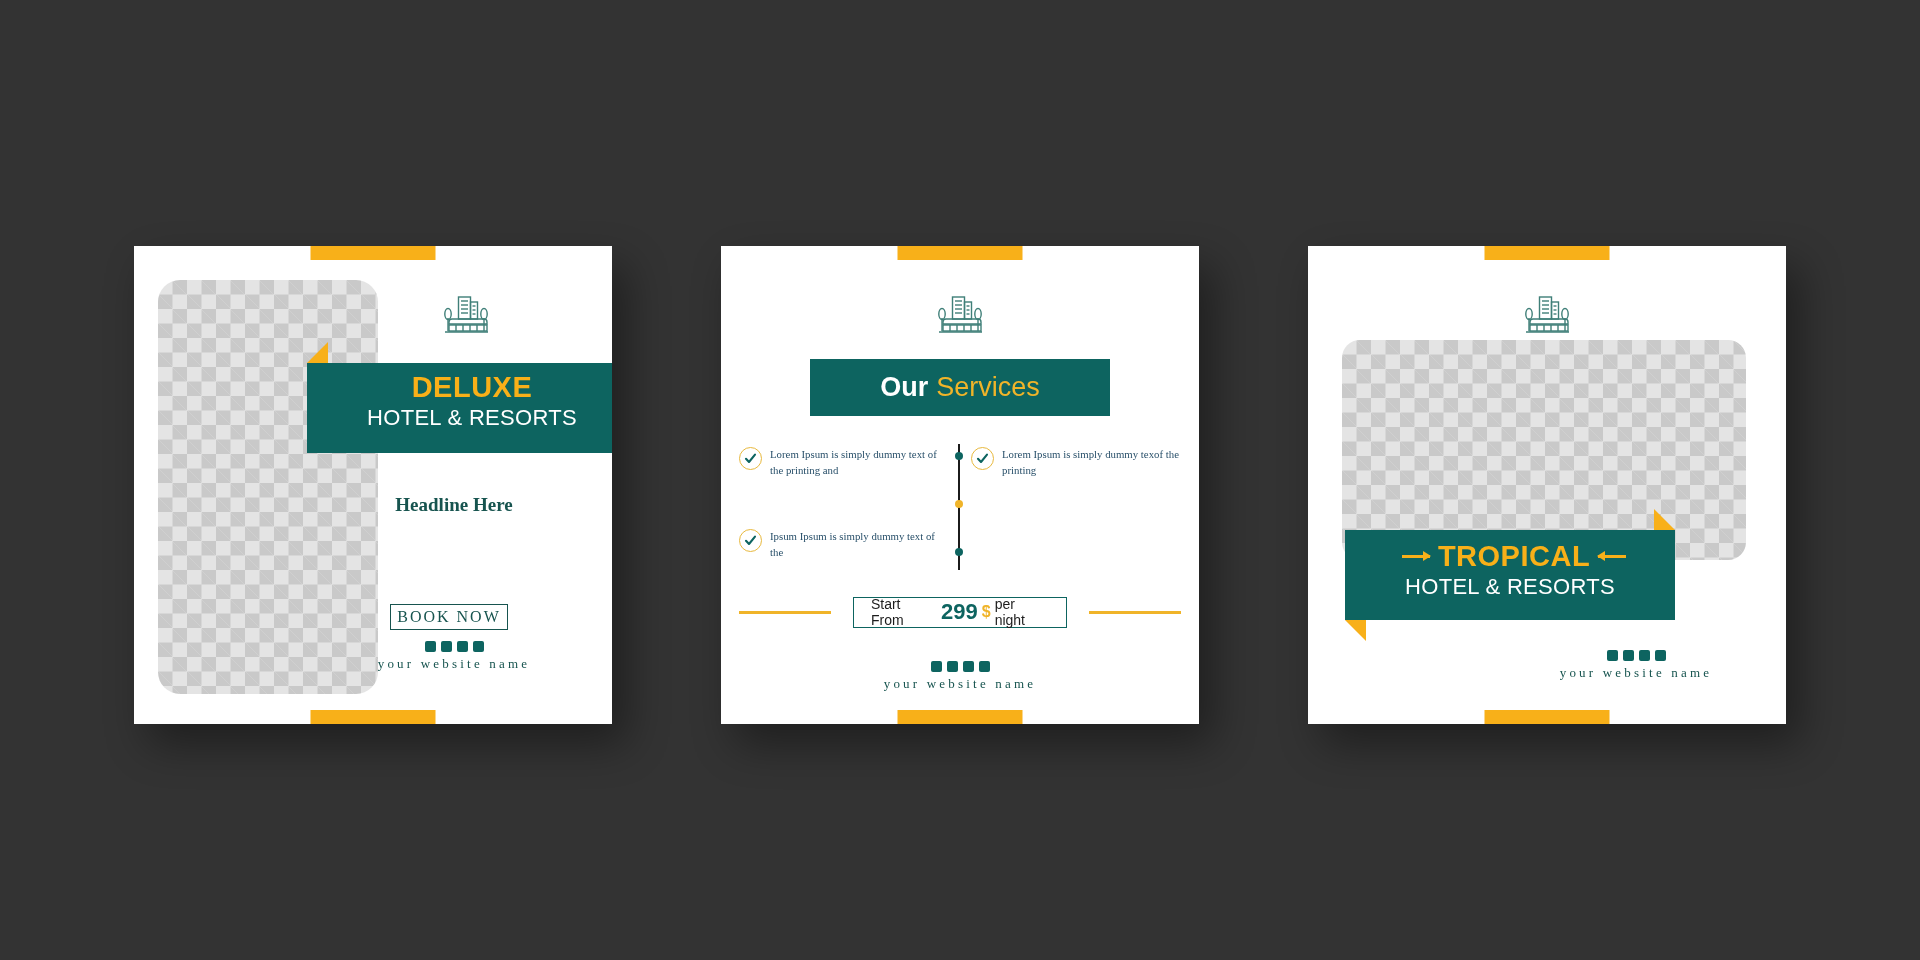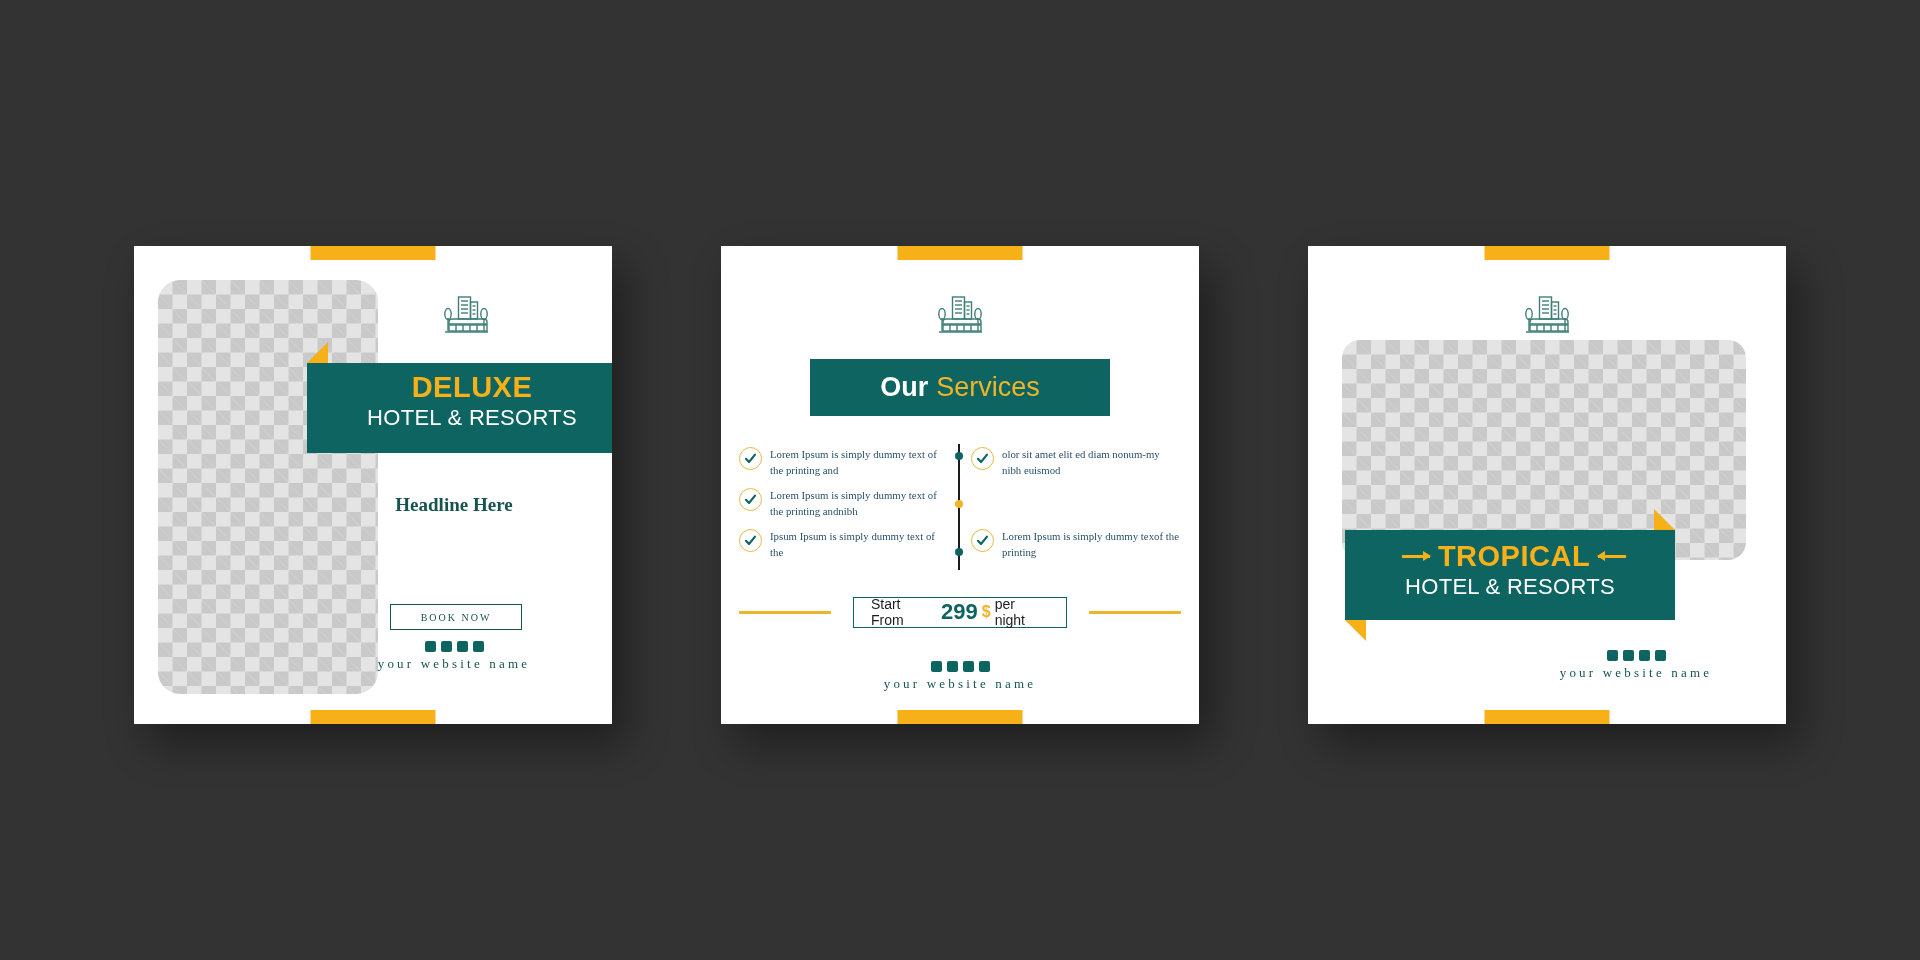--- a/index.html
+++ b/index.html
@@ -225,30 +225,30 @@
     font-size: 12.5px;
     line-height: 1.5;
     color: #3a3a3a;
   }
 
   
   #c1-book {
     position: absolute;
     left: 256px;
     top: 358px;
-    width: 132px;
+    width: 118px;
     height: 26px;
     border: 1.5px solid #17544f;
     background: #ffffff;
     z-index: 5;
     display: flex;
     align-items: center;
     justify-content: center;
     font-family: "Liberation Serif", serif;
-    font-size: 10px;
+    font-size: 16px;
     letter-spacing: 2px;
     color: #17544f;
     cursor: pointer;
   }
 
   
   .website-block {
     position: absolute;
     z-index: 5;
     text-align: center;
@@ -519,41 +519,25 @@
                 </svg>
             </span>
             <span class="svc-text">Lorem Ipsum is simply dummy text of the printing and</span>
           </div>
           <div class="svc-row">
             <span class="check-circle">
               <svg width="13" height="13" viewBox="0 0 13 13">
                   <path d="M2 6.8 L5 10 L11 2.6" fill="none" stroke="#0d6460" stroke-width="2.1" stroke-linecap="round" stroke-linejoin="round"></path>
                 </svg>
             </span>
-            <span class="svc-text">Lorem Ipsum is simply dummy text of the printing andnibh</span>
-          </div>
-          <div class="svc-row">
-            <span class="check-circle">
-              <svg width="13" height="13" viewBox="0 0 13 13">
-                  <path d="M2 6.8 L5 10 L11 2.6" fill="none" stroke="#0d6460" stroke-width="2.1" stroke-linecap="round" stroke-linejoin="round"></path>
-                </svg>
-            </span>
             <span class="svc-text">Ipsum Ipsum is simply dummy text of the</span>
           </div>
         </div>
 
         <div class="svc-col right">
-          <div class="svc-row">
-            <span class="check-circle">
-              <svg width="13" height="13" viewBox="0 0 13 13">
-                  <path d="M2 6.8 L5 10 L11 2.6" fill="none" stroke="#0d6460" stroke-width="2.1" stroke-linecap="round" stroke-linejoin="round"></path>
-                </svg>
-            </span>
-            <span class="svc-text">olor sit amet elit ed diam nonum-my nibh euismod</span>
-          </div>
           <div class="svc-row">
             <span class="check-circle">
               <svg width="13" height="13" viewBox="0 0 13 13">
                   <path d="M2 6.8 L5 10 L11 2.6" fill="none" stroke="#0d6460" stroke-width="2.1" stroke-linecap="round" stroke-linejoin="round"></path>
                 </svg>
             </span>
             <span class="svc-text">Lorem Ipsum is simply dummy texof the printing</span>
           </div>
         </div>
       </div>

